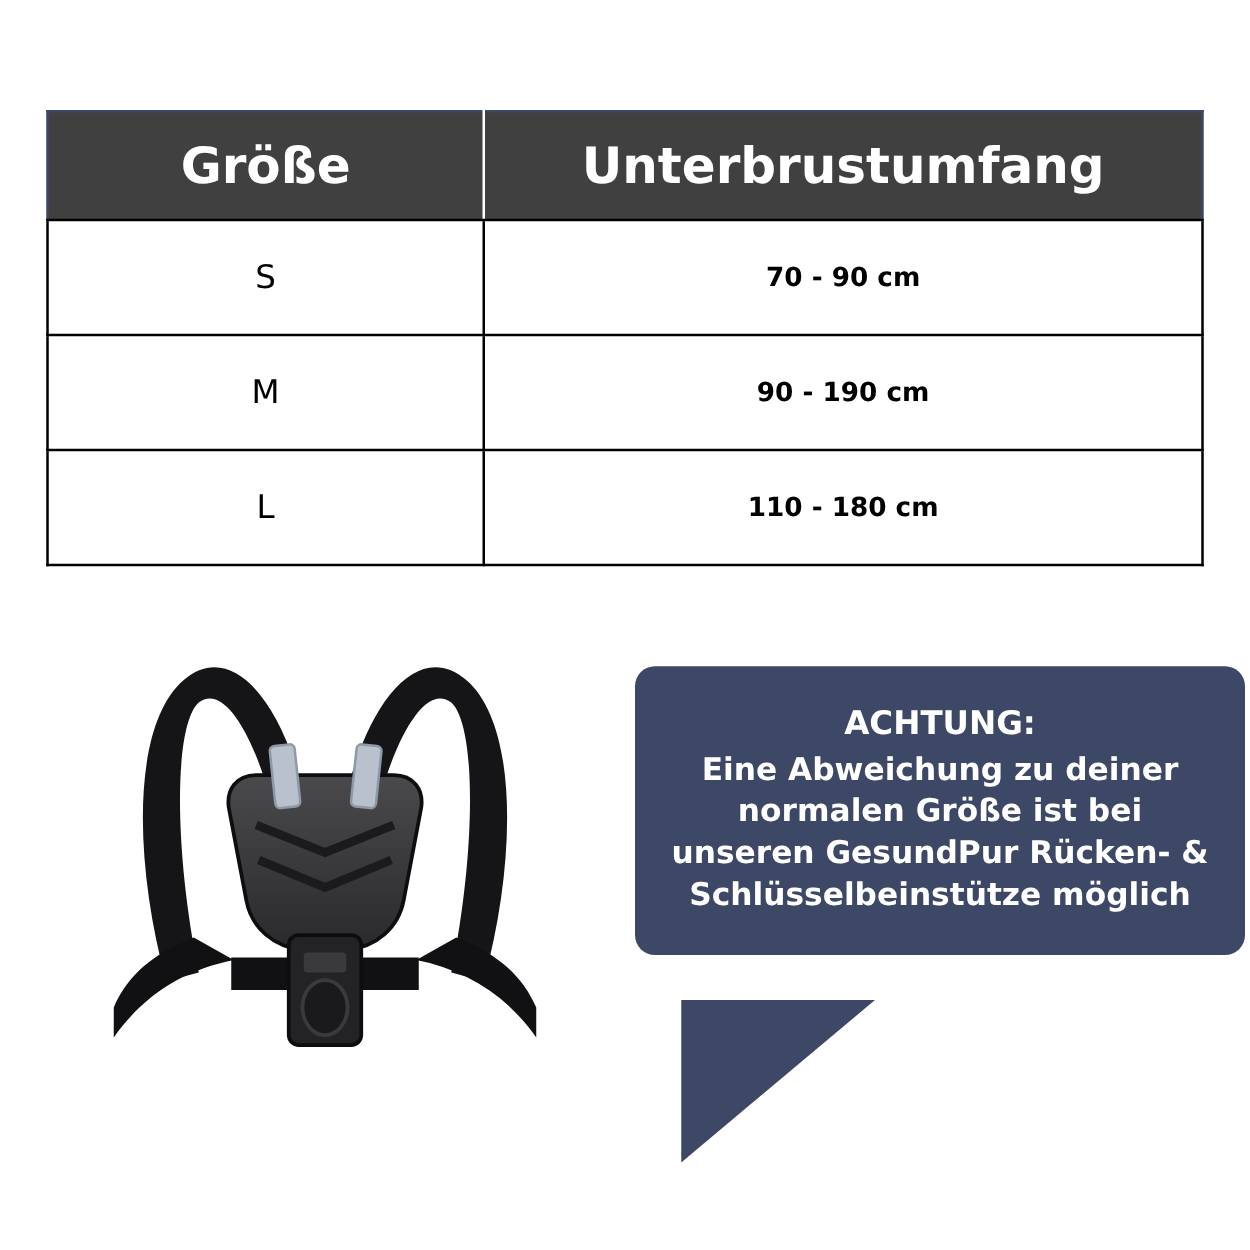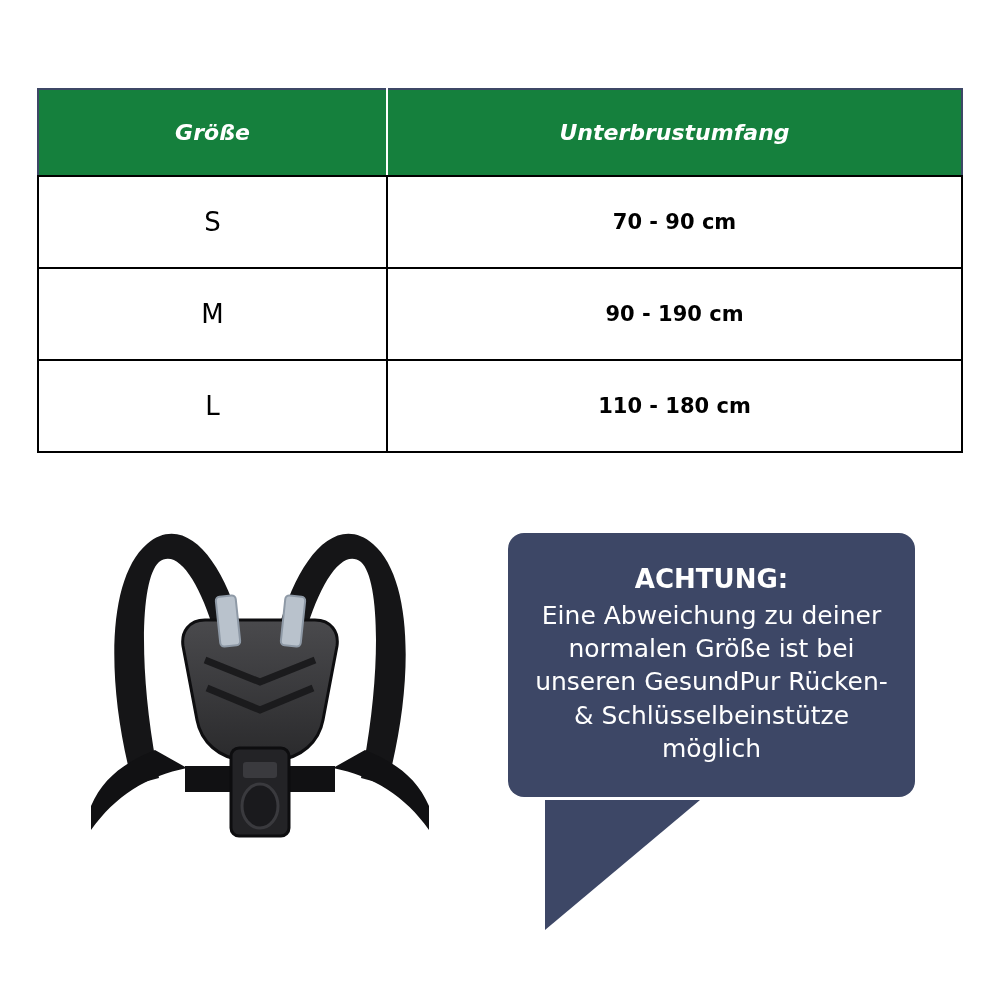--- a/index.html
+++ b/index.html
@@ -24,27 +24,26 @@
     border-collapse: collapse;
     table-layout: fixed;
   }
   .size-table th,
   .size-table td {
     border: 2px solid #000000;
     text-align: center;
     font-weight: bold;
   }
   .size-table thead th {
-    background: #15803d;
+    background: #404040;
     color: #ffffff;
-    font-size: 22px;
+    font-size: 40px;
     height: 83px;
     border-color: #3d4766;
     border-bottom: 2px solid #000000;
-    font-style: italic;
   }
   .size-table thead th.col-size {
     width: 345px;
     border-right: 2px solid #ffffff;
   }
   .size-table tbody td {
     background: #ffffff;
     color: #000000;
     font-size: 21px;
     height: 88px;
@@ -65,37 +64,37 @@
   }
   .product-figure svg {
     display: block;
   }
 
   
   .callout {
     position: absolute;
     left: 508px;
     top: 533px;
-    width: 407px;
+    width: 488px;
     background: #3d4766;
     color: #ffffff;
     border-radius: 16px;
     box-sizing: border-box;
     padding: 30px 26px 32px 26px;
     text-align: center;
   }
   .callout-title {
     font-size: 26px;
     font-weight: bold;
     line-height: 1.30;
     margin-bottom: 2px;
   }
   .callout-body {
     font-size: 25px;
-    font-weight: normal;
+    font-weight: bold;
     line-height: 1.33;
   }
   .callout-tail {
     position: absolute;
     left: 545px;
     top: 800px;
     width: 0;
     height: 0;
     border-left: 0 solid transparent;
     border-top: 130px solid #3d4766;

